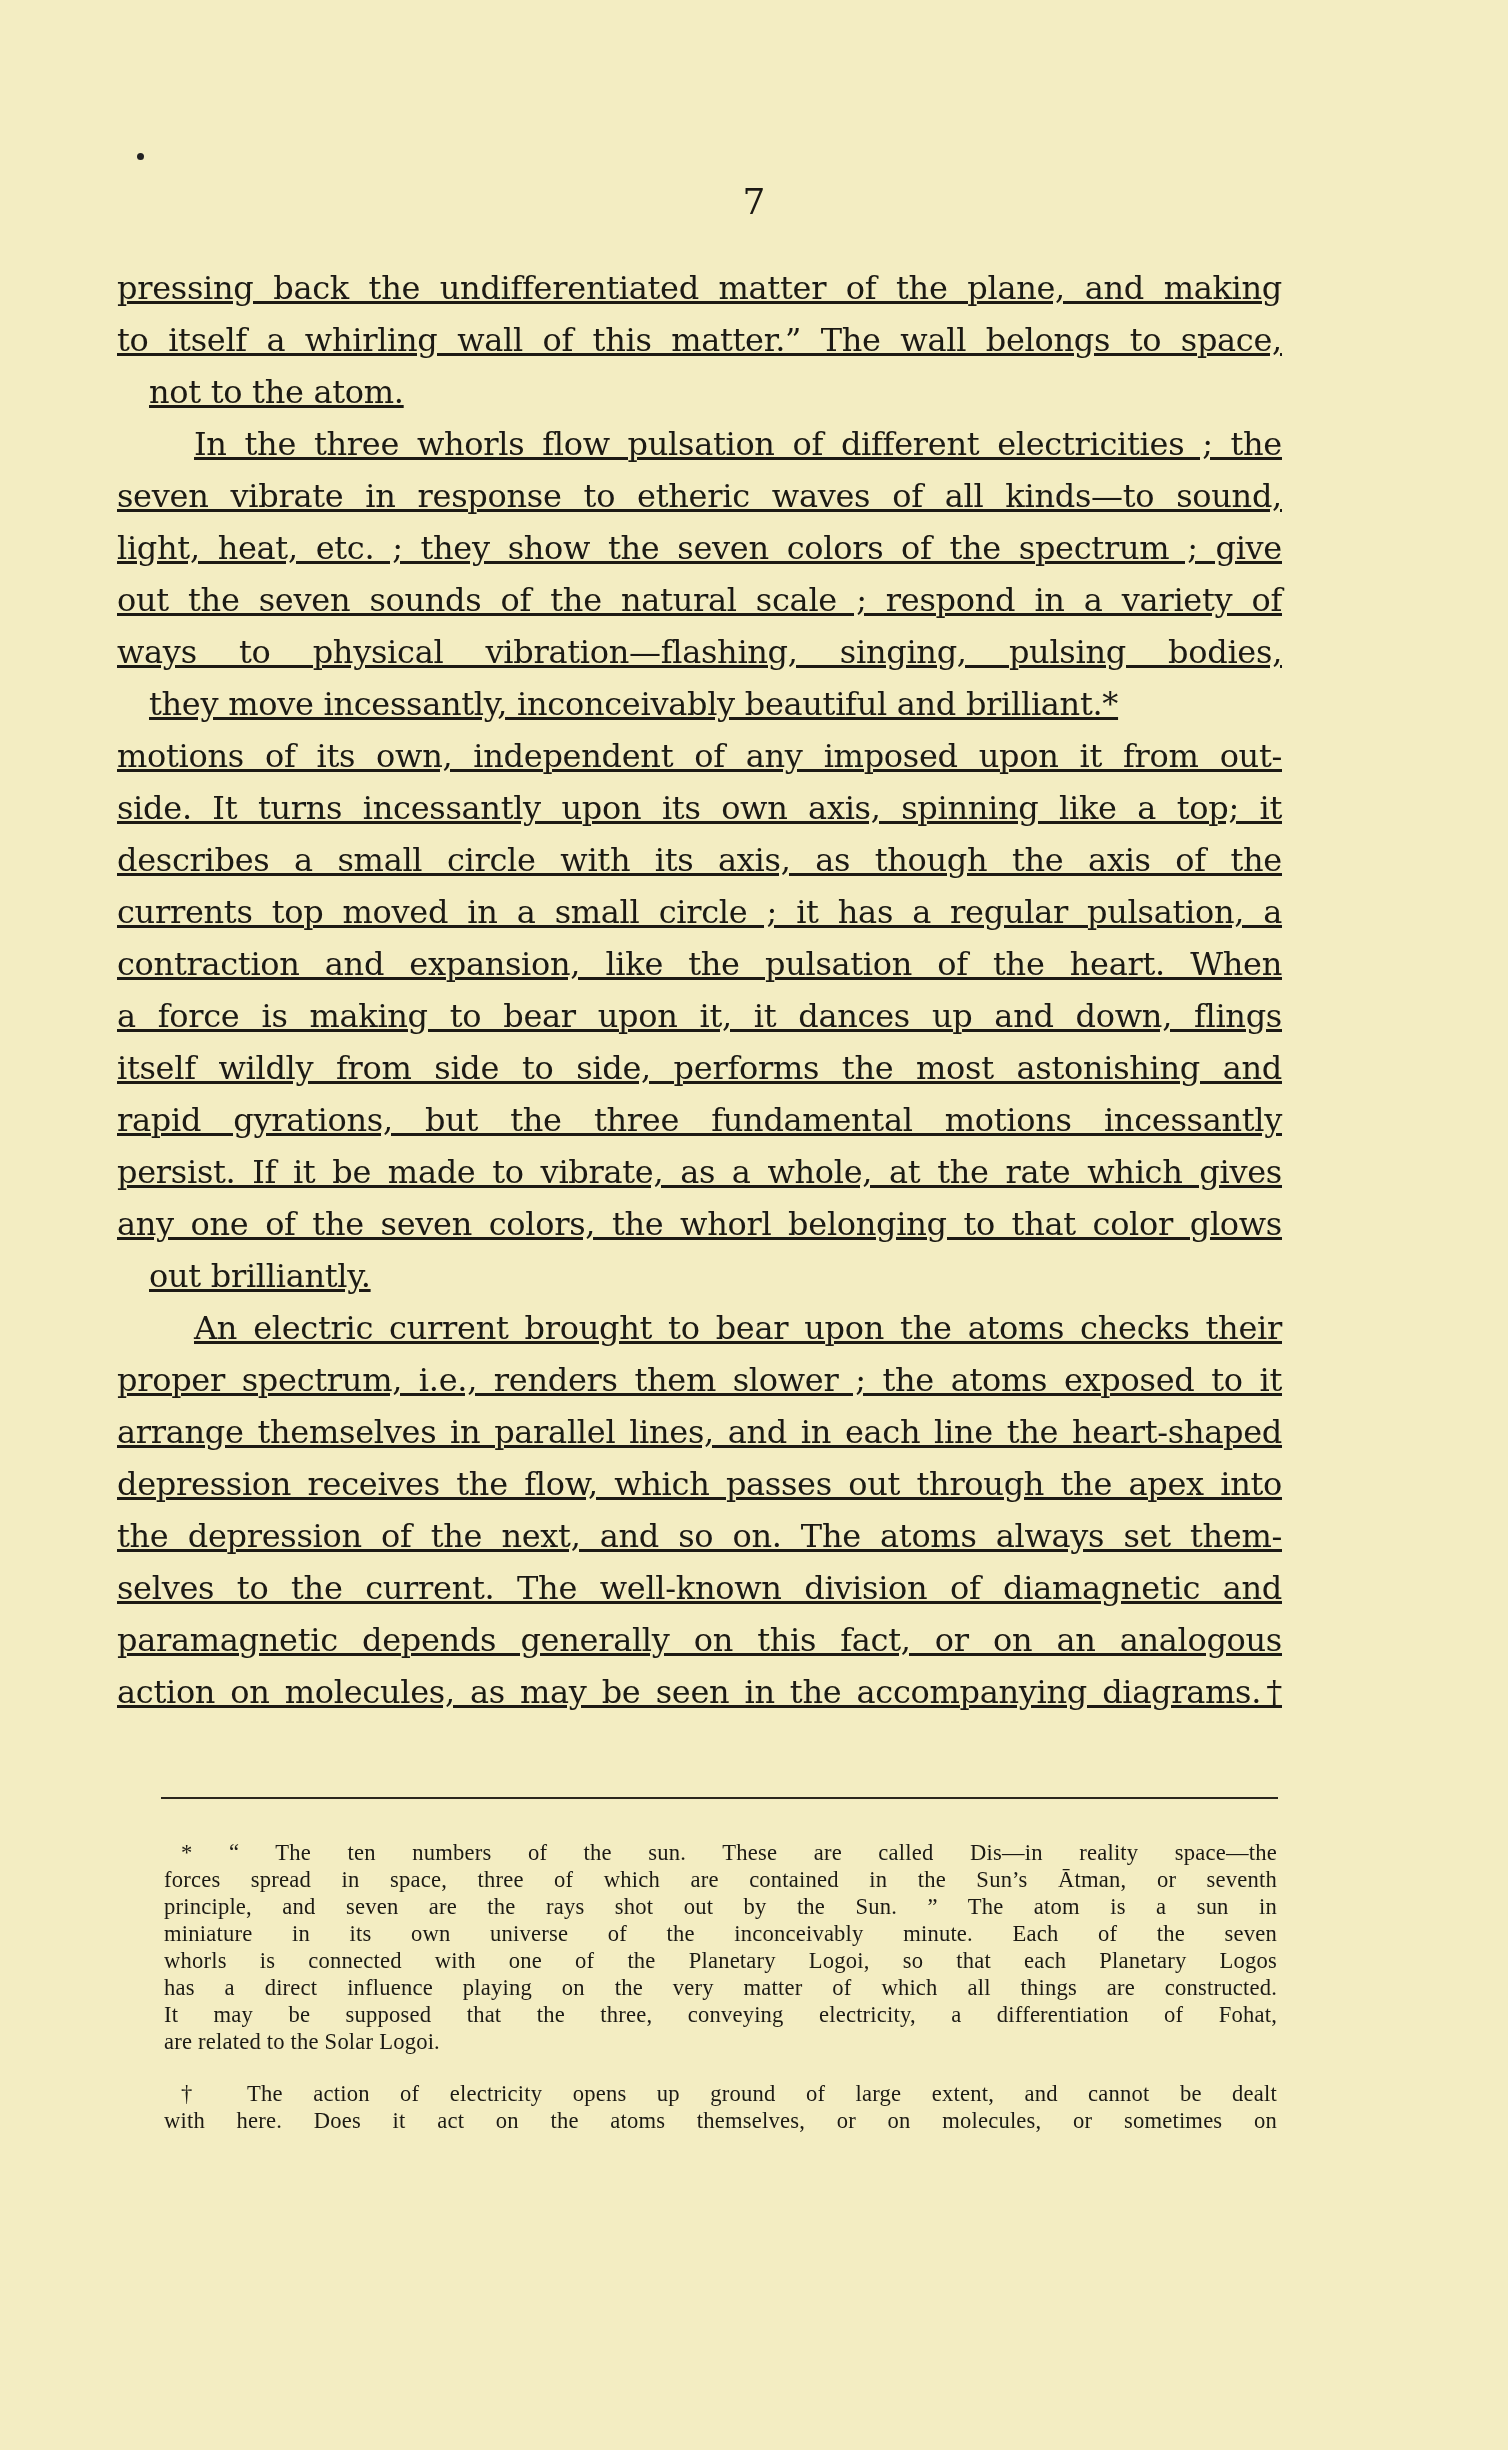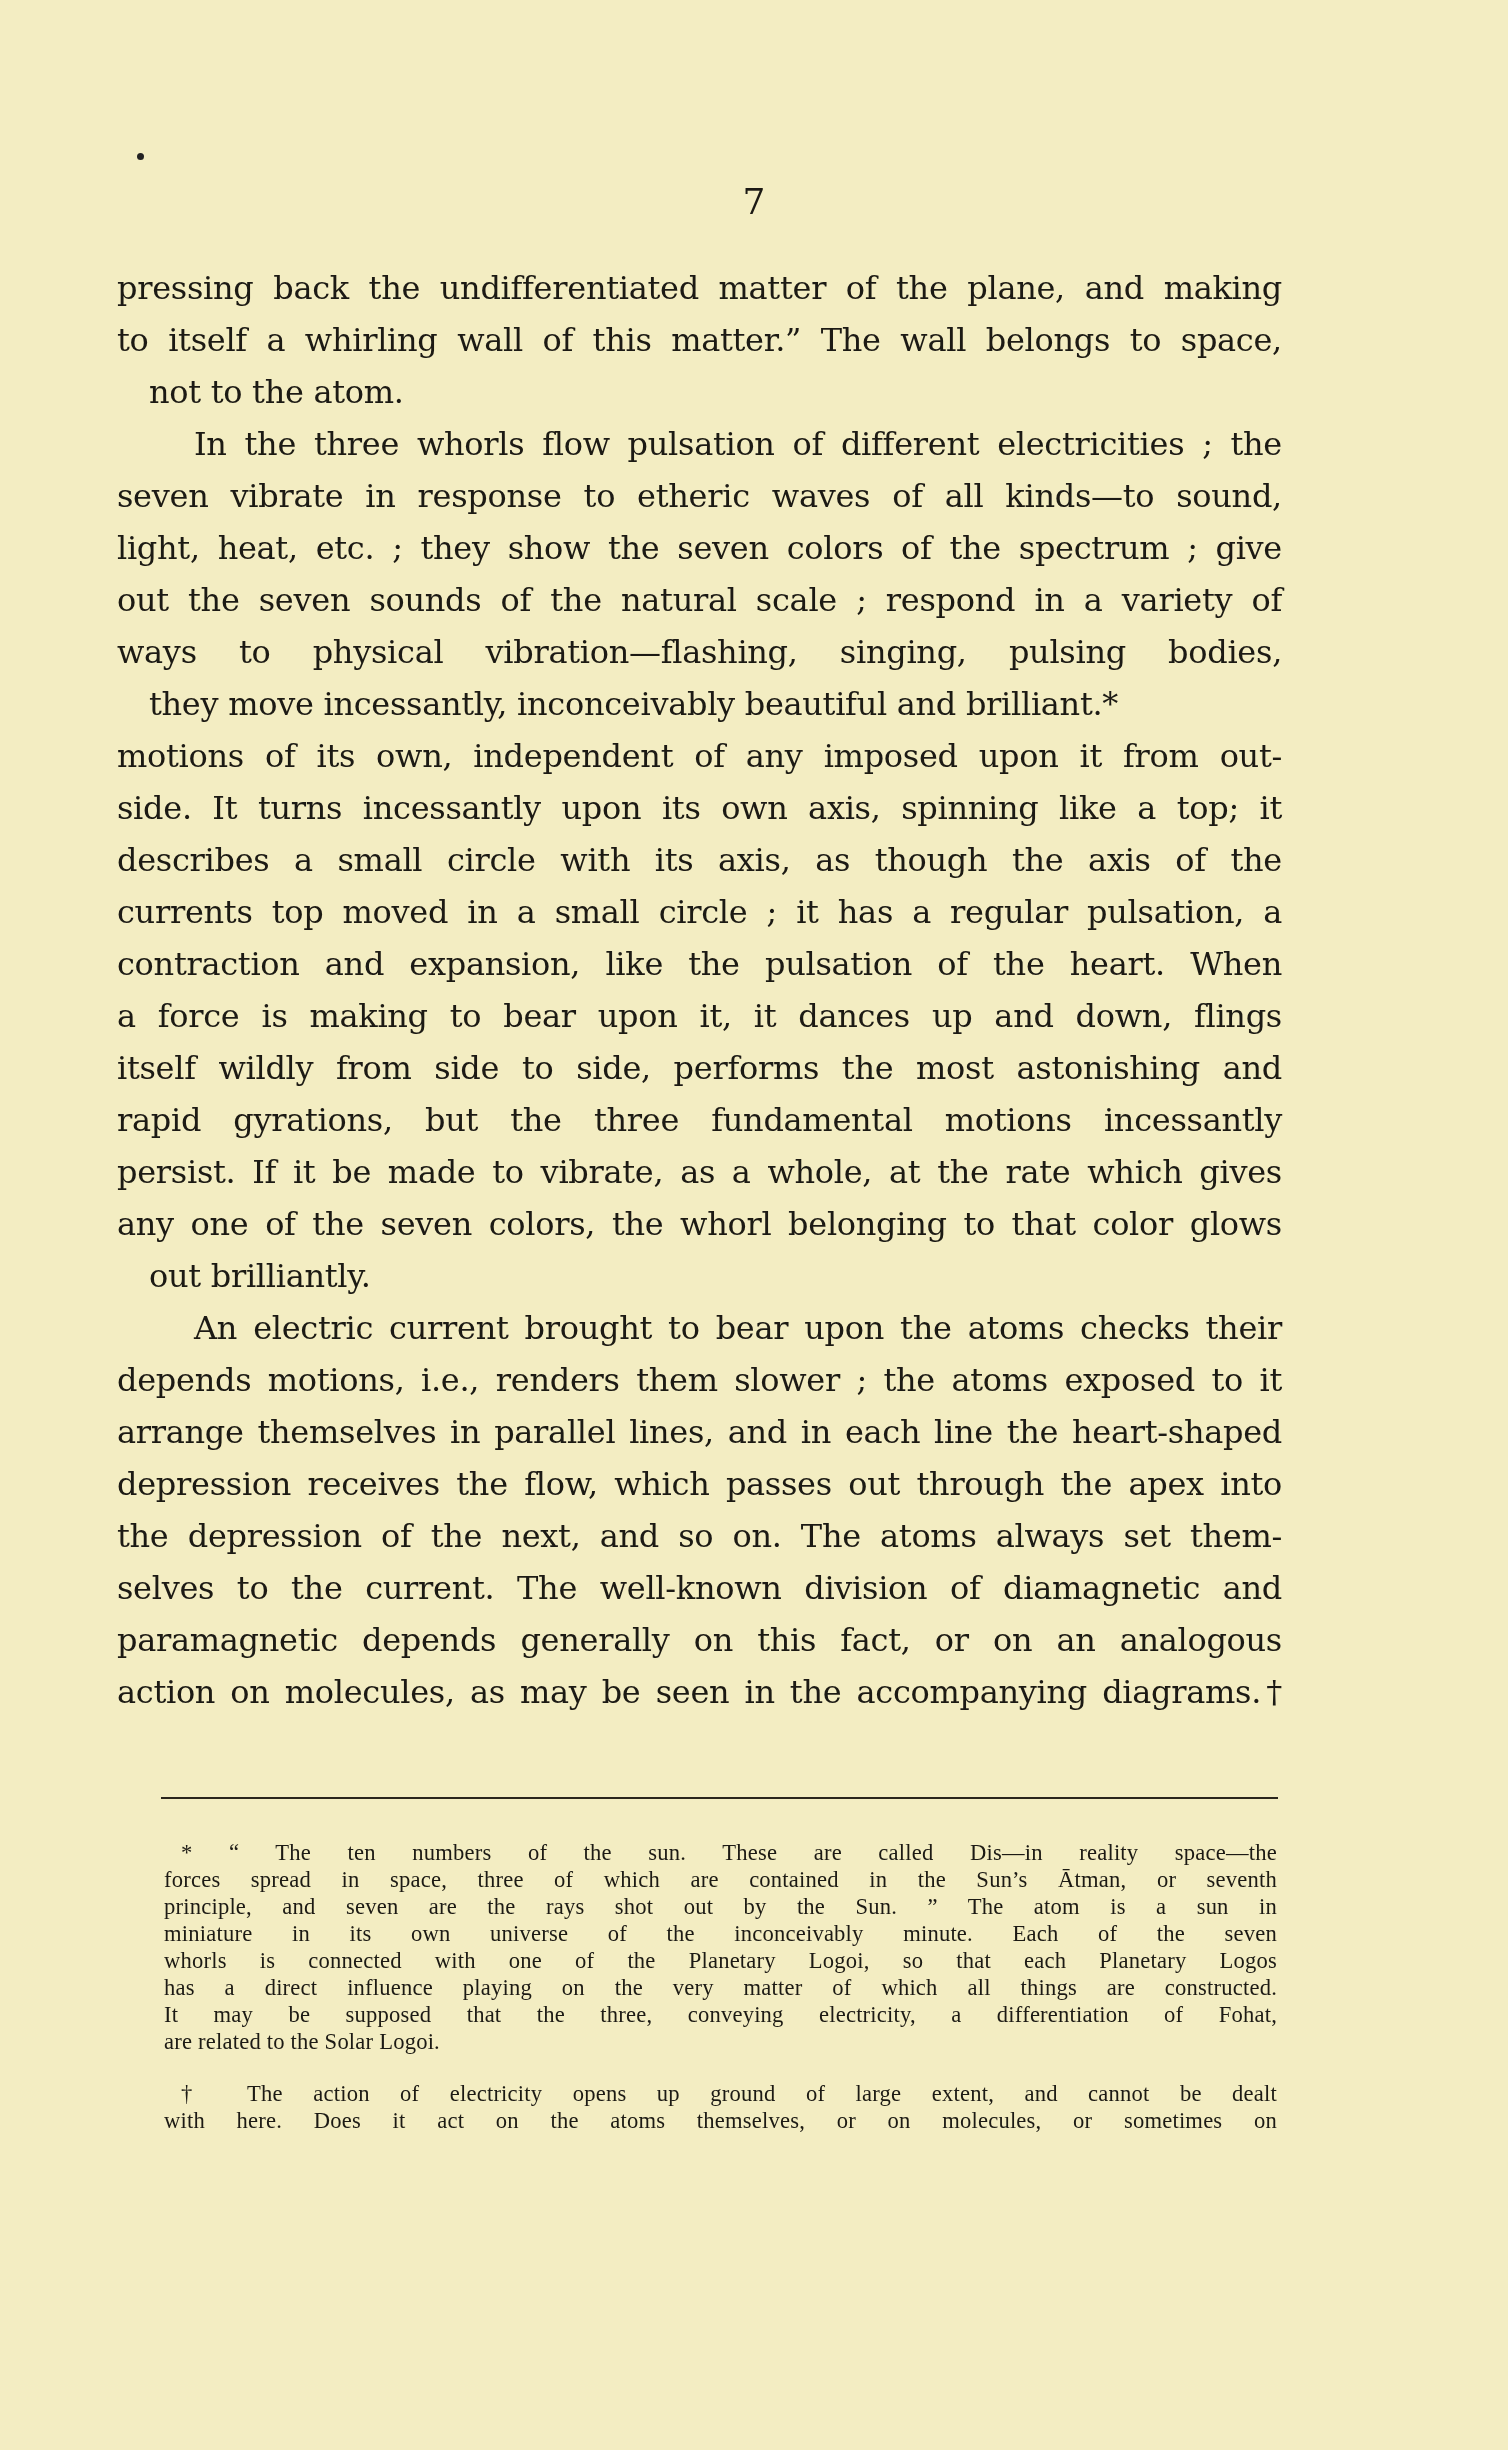--- a/index.html
+++ b/index.html
@@ -12,20 +12,21 @@
     }
     .speck { position: absolute; left: 137px; top: 153px; width: 7px; height: 7px; border-radius: 50%; background: #222; }
     .page-number {
       position: absolute; left: 0; width: 1508px; top: 180px;
       text-align: center; font-size: 36px; line-height: 44px;
     }
     .body-text {
       position: absolute; left: 117px; width: 1165px; top: 262px;
       font-size: 32px; line-height: 52px;
       letter-spacing: -0.3px;
+      text-decoration: underline;
     }
     .line { display: block; text-align: justify; text-align-last: justify; white-space: nowrap; height: 52px; overflow: visible; }
     .line.last { text-align-last: left; margin-left: 32px; }
     .line.indent { padding-left: 77px; }
     .rule {
       position: absolute; left: 161px; width: 1117px; top: 1797px;
       height: 0; border-top: 2.3px solid #2a261c;
     }
     .footnotes {
       position: absolute; left: 164px; width: 1113px; top: 1825px;
@@ -60,21 +61,21 @@
   <span class="line">describes a small circle with its axis, as though the axis of the</span>
   <span class="line">currents top moved in a small circle ; it has a regular pulsation, a</span>
   <span class="line">contraction and expansion, like the pulsation of the heart. When</span>
   <span class="line">a force is making to bear upon it, it dances up and down, flings</span>
   <span class="line">itself wildly from side to side, performs the most astonishing and</span>
   <span class="line">rapid gyrations, but the three fundamental motions incessantly</span>
   <span class="line">persist. If it be made to vibrate, as a whole, at the rate which gives</span>
   <span class="line">any one of the seven colors, the whorl belonging to that color glows</span>
   <span class="line last">out brilliantly.</span>
   <span class="line indent">An electric current brought to bear upon the atoms checks their</span>
-  <span class="line">depends motions, i.e., renders them slower ; the atoms exposed to it</span>
+  <span class="line">proper spectrum, i.e., renders them slower ; the atoms exposed to it</span>
   <span class="line">arrange themselves in parallel lines, and in each line the heart-shaped</span>
   <span class="line">depression receives the flow, which passes out through the apex into</span>
   <span class="line">the depression of the next, and so on. The atoms always set them-</span>
   <span class="line">selves to the current. The well-known division of diamagnetic and</span>
   <span class="line">paramagnetic depends generally on this fact, or on an analogous</span>
   <span class="line">action on molecules, as may be seen in the accompanying diagrams.†</span>
 </div>
 
 <div class="rule"></div>
 

